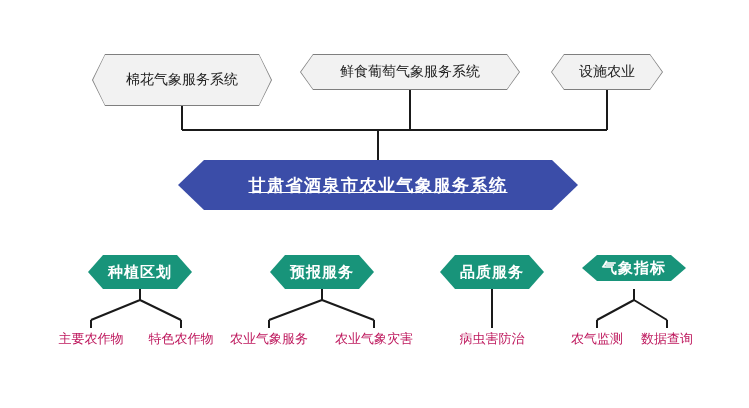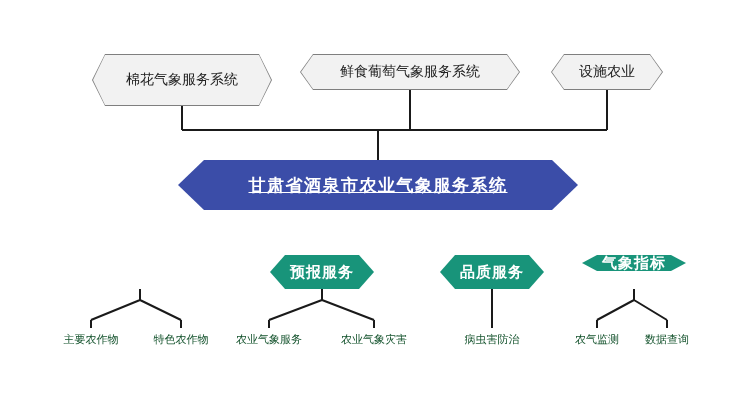--- a/index.html
+++ b/index.html
@@ -61,22 +61,22 @@
     font-size: 15px;
     letter-spacing: 1px;
   }
   
   .leaf {
     position: absolute;
     width: 110px;
     height: 18px;
     line-height: 18px;
     text-align: center;
-    font-size: 11px;
-    color: #14532d;
+    font-size: 13px;
+    color: #be185d;
     white-space: nowrap;
   }
 </style>
 </head>
 <body>
 
 <div class="canvas">
 
   <svg class="connectors" width="749" height="408" viewBox="0 0 749 408">
     <g fill="none" stroke="currentColor" stroke-width="2">
@@ -105,30 +105,33 @@
   <div class="node top-node" style="left:300px; top:54px; width:220px; height:36px;">
     <div class="hex-inner">
       <span>鲜食葡萄气象服务系统</span>
     </div>
   </div>
 
   <div class="node root-node" style="left:178px; top:160px; width:400px; height:50px;text-decoration:underline;">
     <span>甘肃省酒泉市农业气象服务系统</span>
   </div>
 
+  <div class="node branch-node" style="left:88px; top:255px; width:104px; height:34px;">
+    <span>种植区划</span>
+  </div>
 
   <div class="node branch-node" style="left:270px; top:255px; width:104px; height:34px;">
     <span>预报服务</span>
   </div>
 
   <div class="node branch-node" style="left:440px; top:255px; width:104px; height:34px;">
     <span>品质服务</span>
   </div>
 
-  <div class="node branch-node" style="left:582px; top:255px; width:104px; height:16px;">
+  <div class="node branch-node" style="left:582px; top:255px; width:104px; height:26px;">
     <span>气象指标</span>
   </div>
 
   <div class="leaf" style="left:36px; top:330px;">主要农作物</div>
   <div class="leaf" style="left:126px; top:330px;">特色农作物</div>
 
   <div class="leaf" style="left:214px; top:330px;">农业气象服务</div>
   <div class="leaf" style="left:319px; top:330px;">农业气象灾害</div>
 
   <div class="leaf" style="left:437px; top:330px;">病虫害防治</div>

